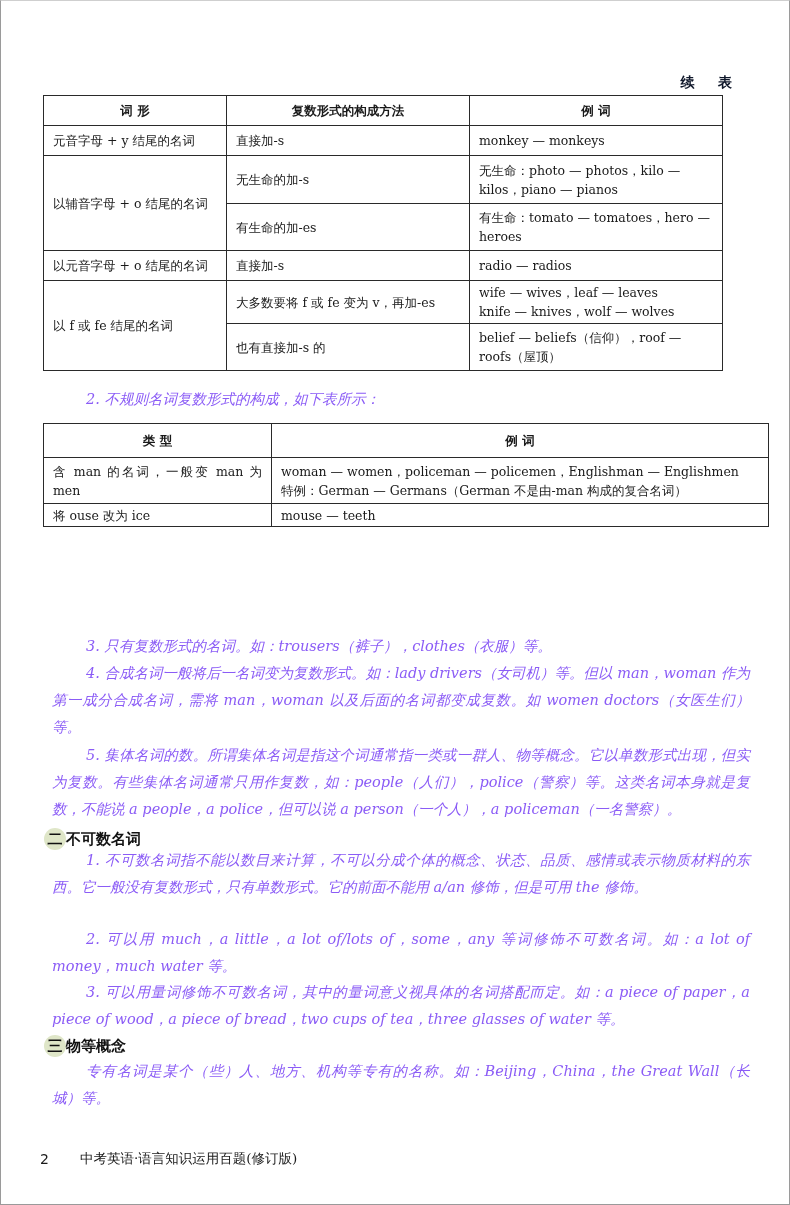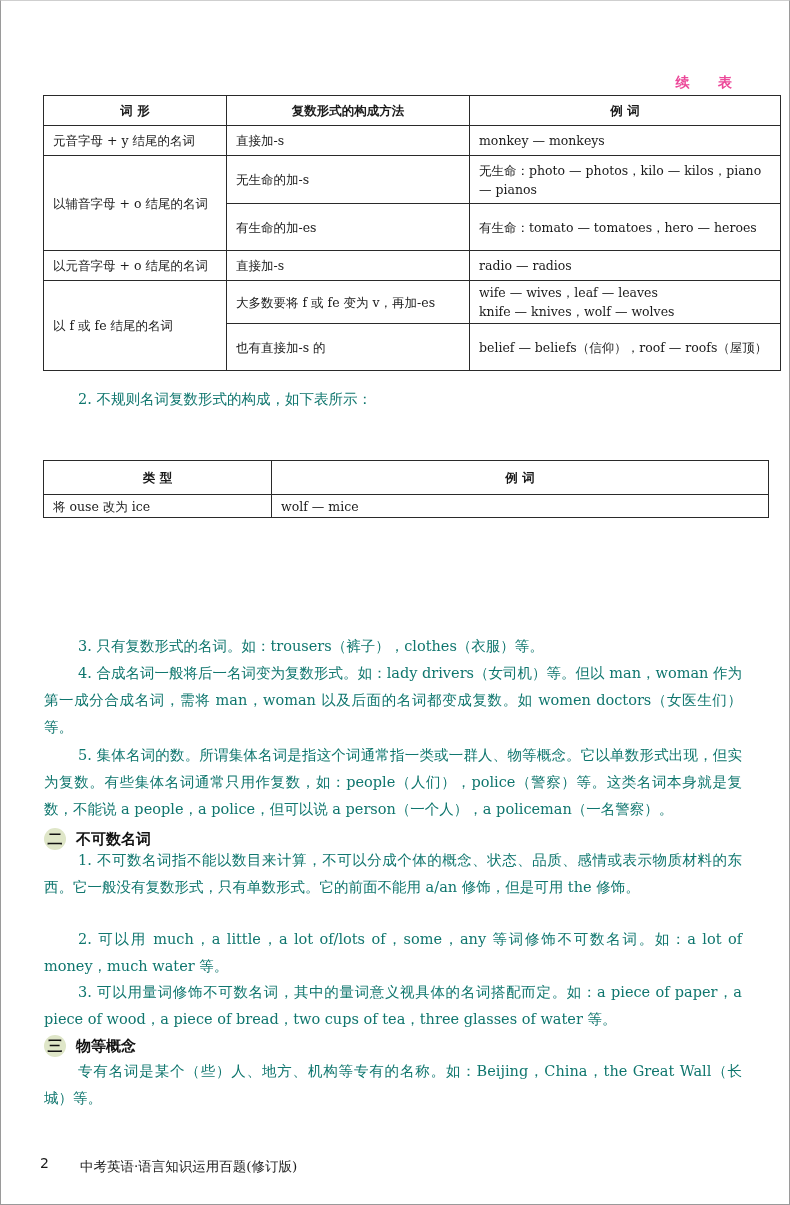--- a/index.html
+++ b/index.html
@@ -1,37 +1,37 @@
 <!DOCTYPE html>
 <html><head>
 <meta charset="utf-8">
 <style>
   html, body { margin: 0; padding: 0; background: #ffffff; }
   body { width: 790px; height: 1205px; position: relative; overflow: hidden;
          font-family: "DejaVu Serif", "Liberation Serif", serif; color: #1a1a1a; }
   .page-frame { position: absolute; left: 0; top: 0; width: 788px; height: 1203px;
                 border: 1px solid #9a9a9a; border-top-color: #cfcfcf; }
   .cont-label { position: absolute; right: 48px; top: 74px; font-size: 14px;
-                font-family: Liberation Mono, monospace; font-weight: bold; letter-spacing: 10px; color: #ec4899; }
+                font-family: Liberation Serif, serif; font-weight: bold; letter-spacing: 10px; color: #0f172a; }
   table.t { position: absolute; border-collapse: collapse; font-size: 12.5px; line-height: 19px; }
   table.t td, table.t th { border: 1px solid #2a2a2a; padding: 0 9px; vertical-align: middle; font-weight: normal; }
   table.t th { font-family: "DejaVu Sans", sans-serif; font-weight: bold; font-size: 12.5px; text-align: center; }
-  #table1 { left: 43px; top: 95px; width: 738px; border: 1.5px solid #111; }
-  #table2 { left: 43px; top: 423px; width: 726px; border: 1.5px solid #111; margin-top: 37px; }
-  .p { position: absolute; left: 44px; width: 698px; font-size: 14.5px; line-height: 27.2px;
-       text-align: justify; color: #0f766e; }
+  #table1 { left: 43px; top: 95px; width: 680px; border: 1.5px solid #111; }
+  #table2 { left: 43px; top: 423px; width: 726px; border: 1.5px solid #111; }
+  .p { position: absolute; left: 52px; width: 698px; font-size: 14.5px; line-height: 27.2px;
+       text-align: justify; color: #8b5cf6; font-style: italic; }
   .indent { text-indent: 34px; }
   .section-head { position: absolute; left: 44px; height: 24px; display: flex; align-items: center; }
   .sec-badge { width: 22px; height: 22px; border-radius: 50%; background: #dfe6c8;
                display: flex; align-items: center; justify-content: center;
                font-family: "DejaVu Sans", sans-serif; font-weight: bold; font-size: 15px; color: #111; }
-  .sec-title { margin-left: 10px; font-family: "DejaVu Sans", sans-serif; font-weight: bold; font-size: 15px; color: #111; }
+  .sec-title { font-family: "DejaVu Sans", sans-serif; font-weight: bold; font-size: 15px; color: #111; }
   .footer { position: absolute; left: 40px; top: 1150px; font-size: 13px; display: flex; align-items: center; }
   .footer .pn { font-family: "DejaVu Sans", sans-serif; font-size: 14px; width: 40px; }
-  .footer .bt { font-family: "DejaVu Serif", serif; font-size: 13.5px; margin-top: 8px; }
+  .footer .bt { font-family: "DejaVu Serif", serif; font-size: 13.5px; }
 </style>
 </head>
 <body>
 
 <div class="page-frame"></div>
 
 <div class="cont-label">续 表</div>
 
 <table class="t" id="table1">
   <tbody>
@@ -75,23 +75,30 @@
   </table>
 
 <div class="p indent" style="top:386px">2. 不规则名词复数形式的构成，如下表所示：</div>
 
 <table class="t" id="table2">
   <tbody>
       <tr style="height:34px">
     <th style="width:209px">类 型</th>
     <th>例 词</th>
   </tr>
+  <tr style="height:46px">
+    <td style="text-align:justify">含 man 的名词，一般变 man 为 men</td>
+    <td>
+      <div>woman — women，policeman — policemen，Englishman — Englishmen</div>
+      <div>特例：German — Germans（German 不是由-man 构成的复合名词）</div>
+    </td>
+  </tr>
   <tr style="height:23px">
     <td>将 ouse 改为 ice</td>
-    <td>wolf — mice</td>
+    <td>mouse — teeth</td>
   </tr>
 </tbody>
   </table>
 
 <div class="p indent" style="top:633px">3. 只有复数形式的名词。如：trousers（裤子），clothes（衣服）等。</div>
 <div class="p indent" style="top:660px">4. 合成名词一般将后一名词变为复数形式。如：lady drivers（女司机）等。但以 man，woman 作为第一成分合成名词，需将 man，woman 以及后面的名词都变成复数。如 women doctors（女医生们）等。</div>
 <div class="p indent" style="top:742px">5. 集体名词的数。所谓集体名词是指这个词通常指一类或一群人、物等概念。它以单数形式出现，但实为复数。有些集体名词通常只用作复数，如：people（人们），police（警察）等。这类名词本身就是复数，不能说 a people，a police，但可以说 a person（一个人），a policeman（一名警察）。</div>
 
 <div class="section-head" style="top:827px">
   <span class="sec-badge">二</span>

